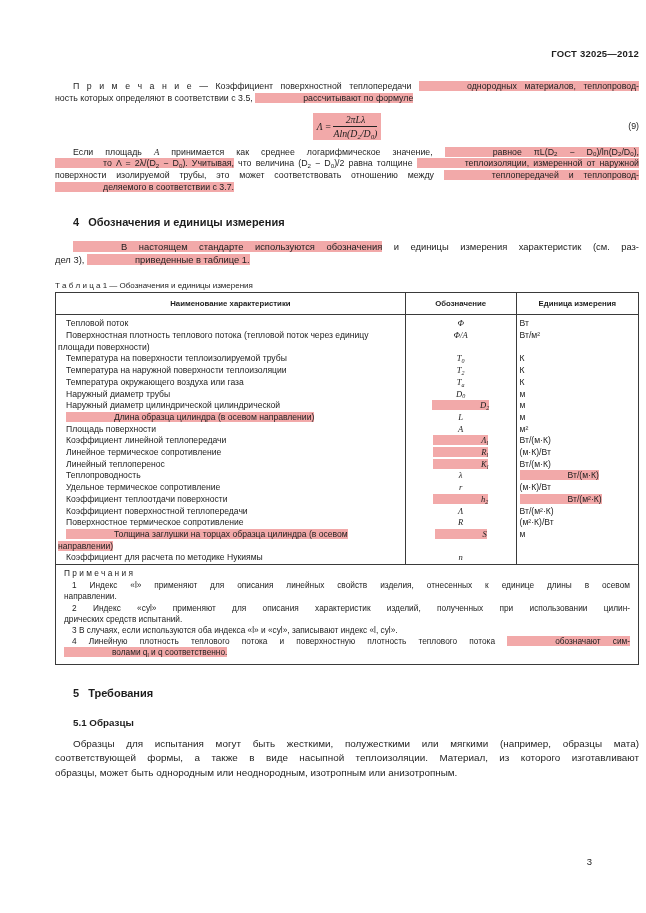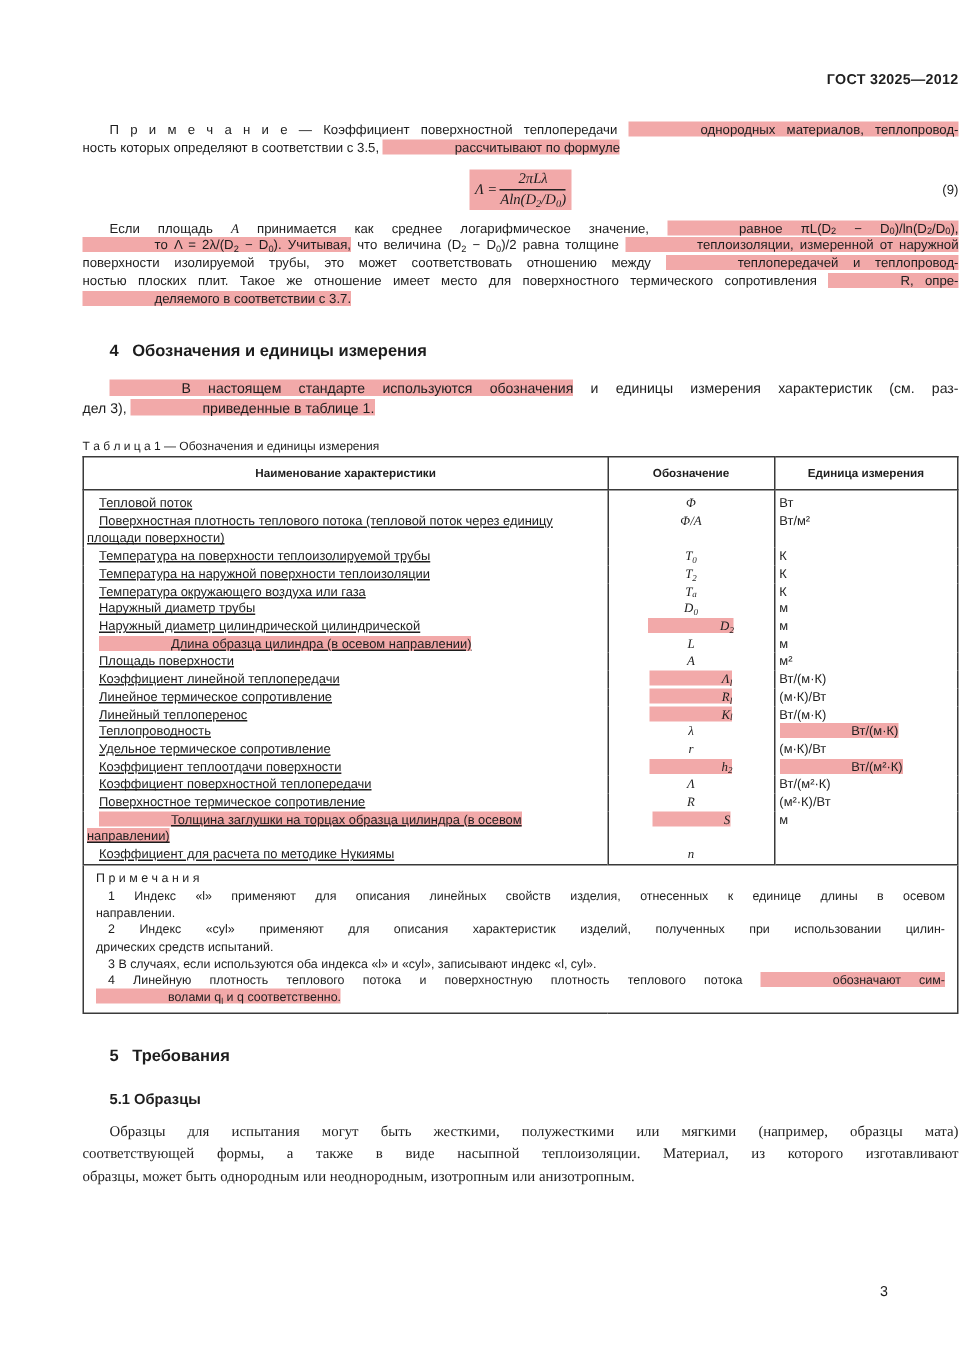--- a/index.html
+++ b/index.html
@@ -32,33 +32,33 @@
   .sec-intro{margin-top:12px;font-size:9.4px;line-height:13px;}
 
   .tbl-caption{margin-top:15px;margin-bottom:2px;font-size:8px;}
 
   table.gtable{width:100%;border-collapse:collapse;border:1px solid #3a3a3a;table-layout:fixed;}
   .gtable th{border:1px solid #3a3a3a;font-weight:700;font-size:7.8px;line-height:9.5px;
              padding:6px 2px;text-align:center;vertical-align:middle;}
   .gtable td{border-left:1px solid #3a3a3a;border-right:1px solid #3a3a3a;
              font-size:8.6px;line-height:11.7px;padding:0 3px;vertical-align:top;}
   .gtable tbody tr:first-child td{padding-top:3px;}
-  .gtable td.col-name{text-indent:8px;padding-left:2px;text-decoration:underline;}
+  .gtable td.col-name{text-indent:8px;padding-left:2px;}
   .gtable td.col-sym{text-align:center;text-indent:0;
                      font-family:"Liberation Serif","DejaVu Serif",serif;font-style:italic;}
   .gtable td.col-unit{text-align:left;text-indent:0;}
   .gtable td.notes-cell{border-top:1px solid #3a3a3a;padding:3px 8px 5px;
                         font-size:8.3px;line-height:11.2px;text-indent:0;}
   .notes-cell .tline.ind{text-indent:8px;}
   .notes-title{margin-bottom:1px;}
 
   sub{font-size:70%;line-height:0;vertical-align:baseline;position:relative;top:.3em;}
 
   .sub-heading{margin-top:18px;padding-left:18px;font-size:9.8px;font-weight:700;}
-  .para-body5{margin-top:9px;font-size:9.9px;line-height:14.6px;font-family:Liberation Serif, serif;}
+  .para-body5{margin-top:9px;font-size:9.9px;line-height:14.6px;}
 
   .page-number{position:absolute;right:54px;bottom:46px;font-size:9.5px;}
 </style>
 </head>
 <body>
 
 <div class="page">
   <div class="content">
 
     <div class="doc-number">ГОСТ 32025—2012</div>
@@ -76,21 +76,20 @@
           <span class="f-den">Aln(D<sub>2</sub>/D<sub>0</sub>)</span>
         </span>
       </span>
       <span class="eq-number">(9)</span>
     </div>
 
     <div class="para-after">
         <div class="tline ind"><span class="">Если площадь </span><span class="it">A</span><span class=""> принимается  как  среднее  логарифмическое  значение,  </span><span class="hl ">равное πL(D<sub>2</sub> − D<sub>0</sub>)/ln(D<sub>2</sub>/D<sub>0</sub>),</span></div>
         <div class="tline"><span class="hl ">то Λ = 2λ/(D<sub>2</sub> − D<sub>0</sub>). Учитывая,</span><span class=""> что величина (D<sub>2</sub> − D<sub>0</sub>)/2 равна толщине </span><span class="hl ">теплоизоляции, измеренной от наружной</span></div>
         <div class="tline"><span class="">поверхности изолируемой трубы, это может соответствовать отношению между </span><span class="hl ">теплопередачей и теплопровод-</span></div>
-        <div class="tline"><span class="">ностью плоских плит. Такое же отношение имеет место для поверхностного термического сопротивления </span><span class="hl ">R, опре-</span></div>
         <div class="tline last"><span class="hl ">деляемого в соответствии с 3.7.</span></div>
       </div>
 
     <div class="sec-heading">
       <span class="sec-num">4</span><span>Обозначения и единицы измерения</span>
     </div>
 
     <div class="sec-intro">
         <div class="tline ind"><span class="hl ">В настоящем стандарте используются обозначения</span><span class="">  и единицы измерения характеристик (см. раз-</span></div>
         <div class="tline last"><span class="">дел 3), </span><span class="hl ">приведенные в таблице 1.</span></div>

